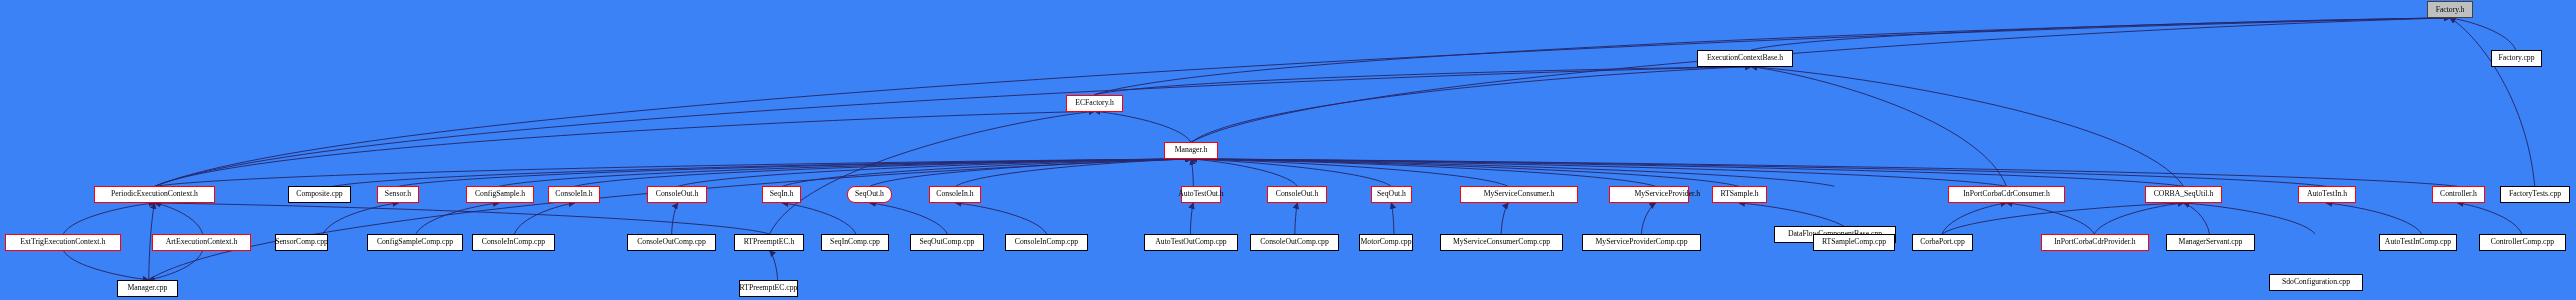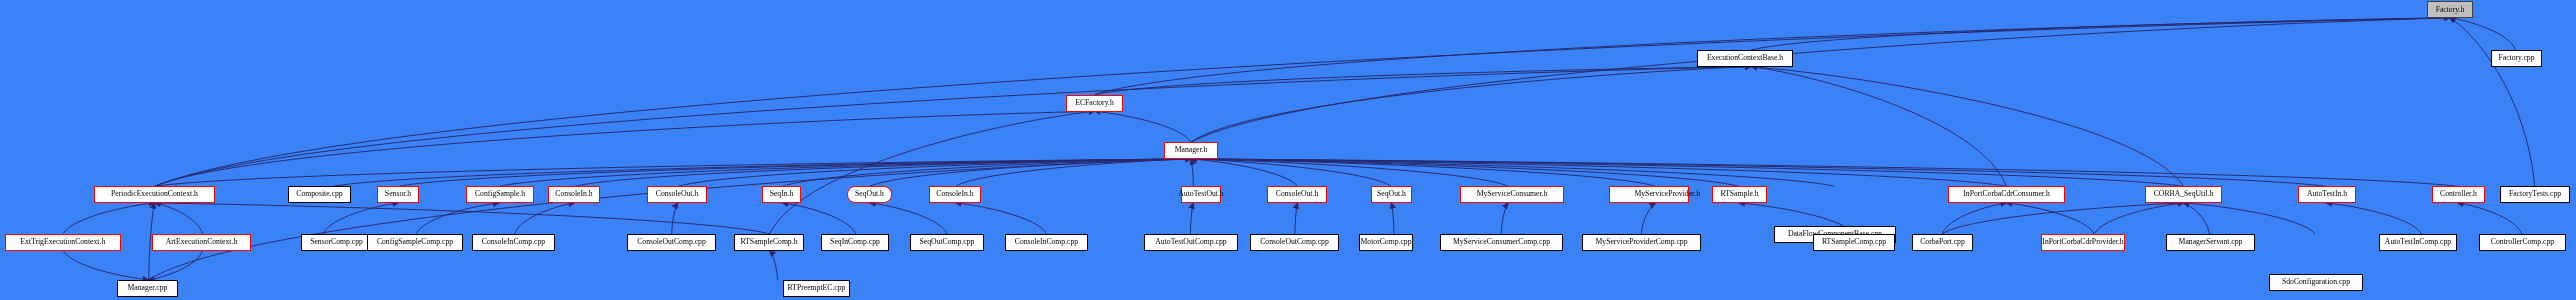--- a/index.html
+++ b/index.html
@@ -134,21 +134,21 @@
       </div>
       <div class="node red" style="left: 1161px; top: 186px; width: 40px; margin-left: 20px;">
         <span>AutoTestOut.h</span>
       </div>
       <div class="node red" style="left: 1267px; top: 186px; width: 60px;">
         <span>ConsoleOut.h</span>
       </div>
       <div class="node red" style="left: 1371px; top: 186px; width: 41px;">
         <span>SeqOut.h</span>
       </div>
-      <div class="node red" style="left: 1460px; top: 186px; width: 104px;">
+      <div class="node red" style="left: 1460px; top: 186px; width: 118px;">
         <span>MyServiceConsumer.h</span>
       </div>
       <div class="node red" style="left: 1609px; top: 186px; width: 80px; padding-left: 40px;">
         <span>MyServiceProvider.h</span>
       </div>
       <div class="node red" style="left: 1712px; top: 186px; width: 55px;">
         <span>RTSample.h</span>
       </div>
       <div class="node" style="left: 1774px; top: 186px; width: 122px; margin-top: 40px;">
         <span>DataFlowComponentBase.cpp</span>
@@ -167,34 +167,34 @@
       </div>
       <div class="node" style="left: 2500px; top: 186px; width: 70px;">
         <span>FactoryTests.cpp</span>
       </div>
       <div class="node red" style="left: 4.8px; top: 234px; width: 116px;">
         <span>ExtTrigExecutionContext.h</span>
       </div>
       <div class="node red" style="left: 152px; top: 234px; width: 99px;">
         <span>ArtExecutionContext.h</span>
       </div>
-      <div class="node" style="left: 301px; top: 234px; width: 71px;">
+      <div class="node" style="left: 275px; top: 234px; width: 53px;">
         <span>SensorComp.cpp</span>
       </div>
       <div class="node" style="left: 367px; top: 234px; width: 96px;">
         <span>ConfigSampleComp.cpp</span>
       </div>
       <div class="node" style="left: 472px; top: 234px; width: 83px;">
         <span>ConsoleInComp.cpp</span>
       </div>
       <div class="node" style="left: 627px; top: 234px; width: 89px;">
         <span>ConsoleOutComp.cpp</span>
       </div>
       <div class="node" style="left: 734px; top: 234px; width: 70px;">
-        <span>RTSampleComp.h</span>
+        <span>RTPreemptEC.h</span>
       </div>
       <div class="node" style="left: 821px; top: 234px; width: 68px;">
         <span>SeqInComp.cpp</span>
       </div>
       <div class="node" style="left: 910px; top: 234px; width: 74px;">
         <span>SeqOutComp.cpp</span>
       </div>
       <div class="node" style="left: 1005px; top: 234px; width: 83px;">
         <span>ConsoleInComp.cpp</span>
       </div>
@@ -212,36 +212,36 @@
       </div>
       <div class="node" style="left: 1582px; top: 234px; width: 119px;">
         <span>MyServiceProviderComp.cpp</span>
       </div>
       <div class="node" style="left: 1813px; top: 234px; width: 82px;">
         <span>RTSampleComp.cpp</span>
       </div>
       <div class="node" style="left: 1912px; top: 234px; width: 61px;">
         <span>CorbaPort.cpp</span>
       </div>
-      <div class="node red" style="left: 2041px; top: 234px; width: 84px;">
+      <div class="node red" style="left: 2041px; top: 234px; width: 108px;">
         <span>InPortCorbaCdrProvider.h</span>
       </div>
       <div class="node" style="left: 2166px; top: 234px; width: 89px;">
         <span>ManagerServant.cpp</span>
       </div>
       <div class="node" style="left: 2269px; top: 234px; width: 94px; margin-top: 40px;">
         <span>SdoConfiguration.cpp</span>
       </div>
       <div class="node" style="left: 2379px; top: 234px; width: 78px;">
         <span>AutoTestInComp.cpp</span>
       </div>
       <div class="node" style="left: 2479px; top: 234px; width: 87px;">
         <span>ControllerComp.cpp</span>
       </div>
       <div class="node" style="left: 117px; top: 280px; width: 61px;">
         <span>Manager.cpp</span>
       </div>
-      <div class="node" style="left: 739px; top: 280px; width: 67px; margin-left: 44px;">
+      <div class="node" style="left: 739px; top: 280px; width: 59px;">
         <span>RTPreemptEC.cpp</span>
       </div>
     </div>
 </div>
 
 
 </body></html>

